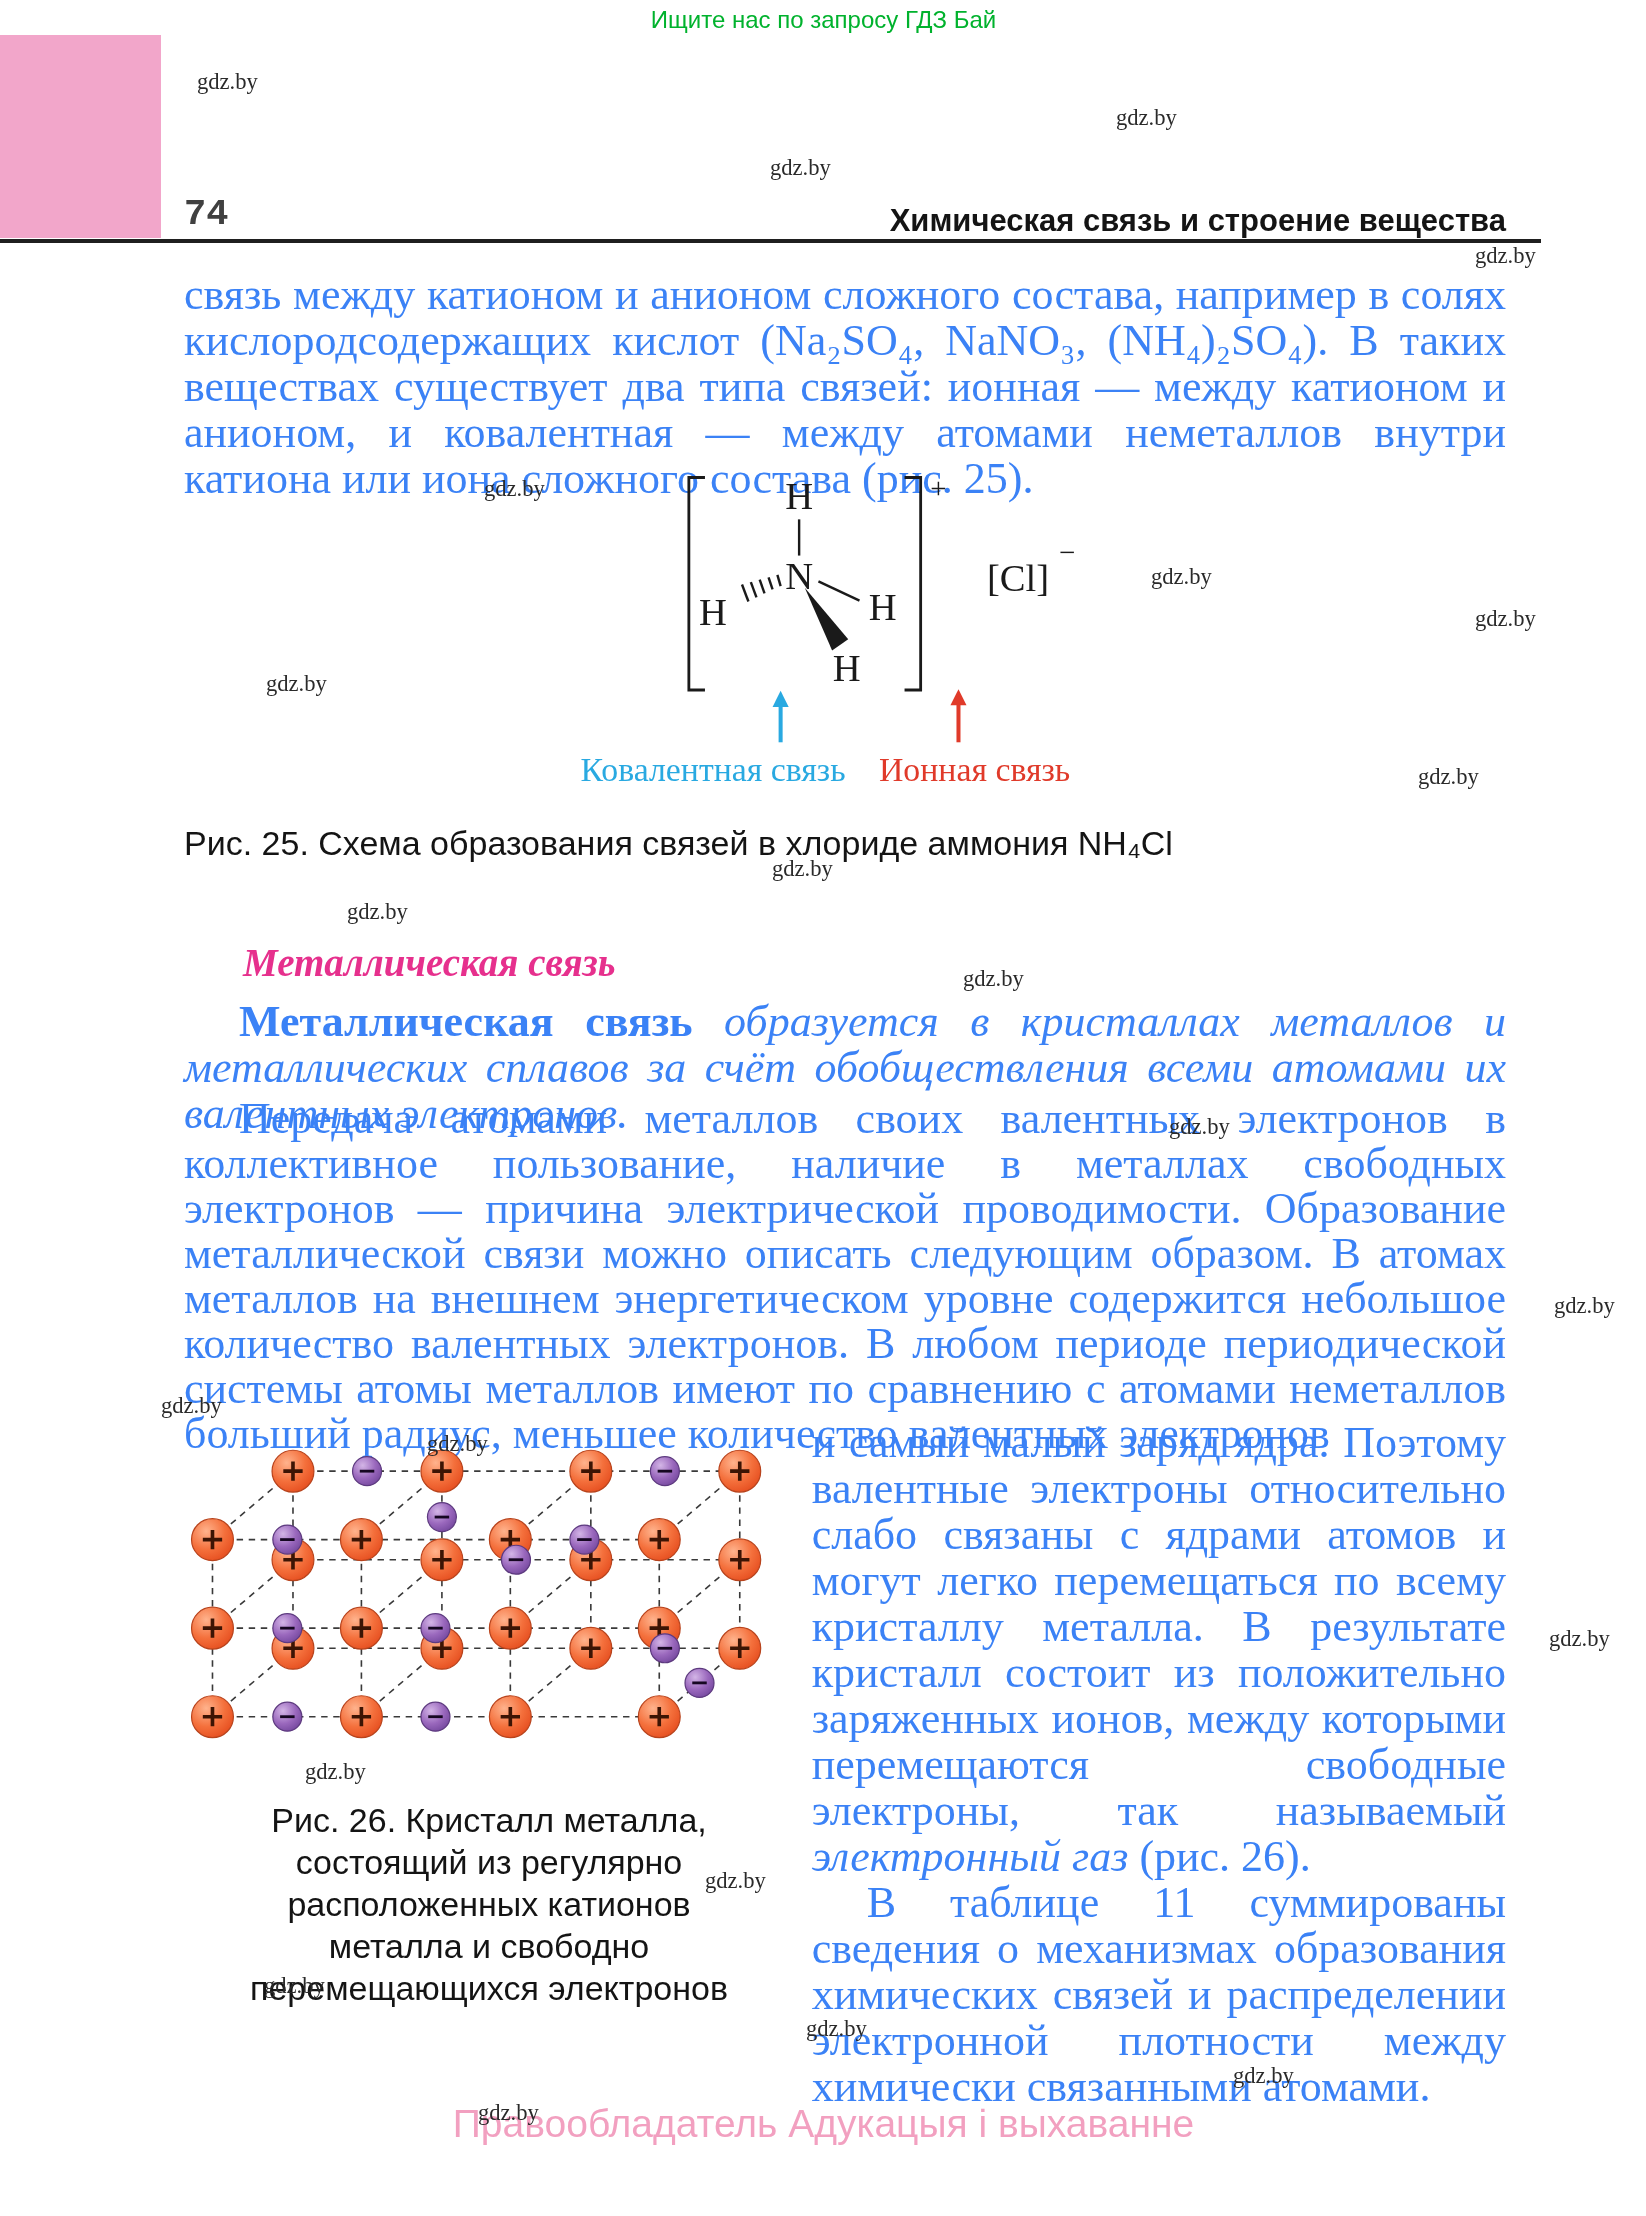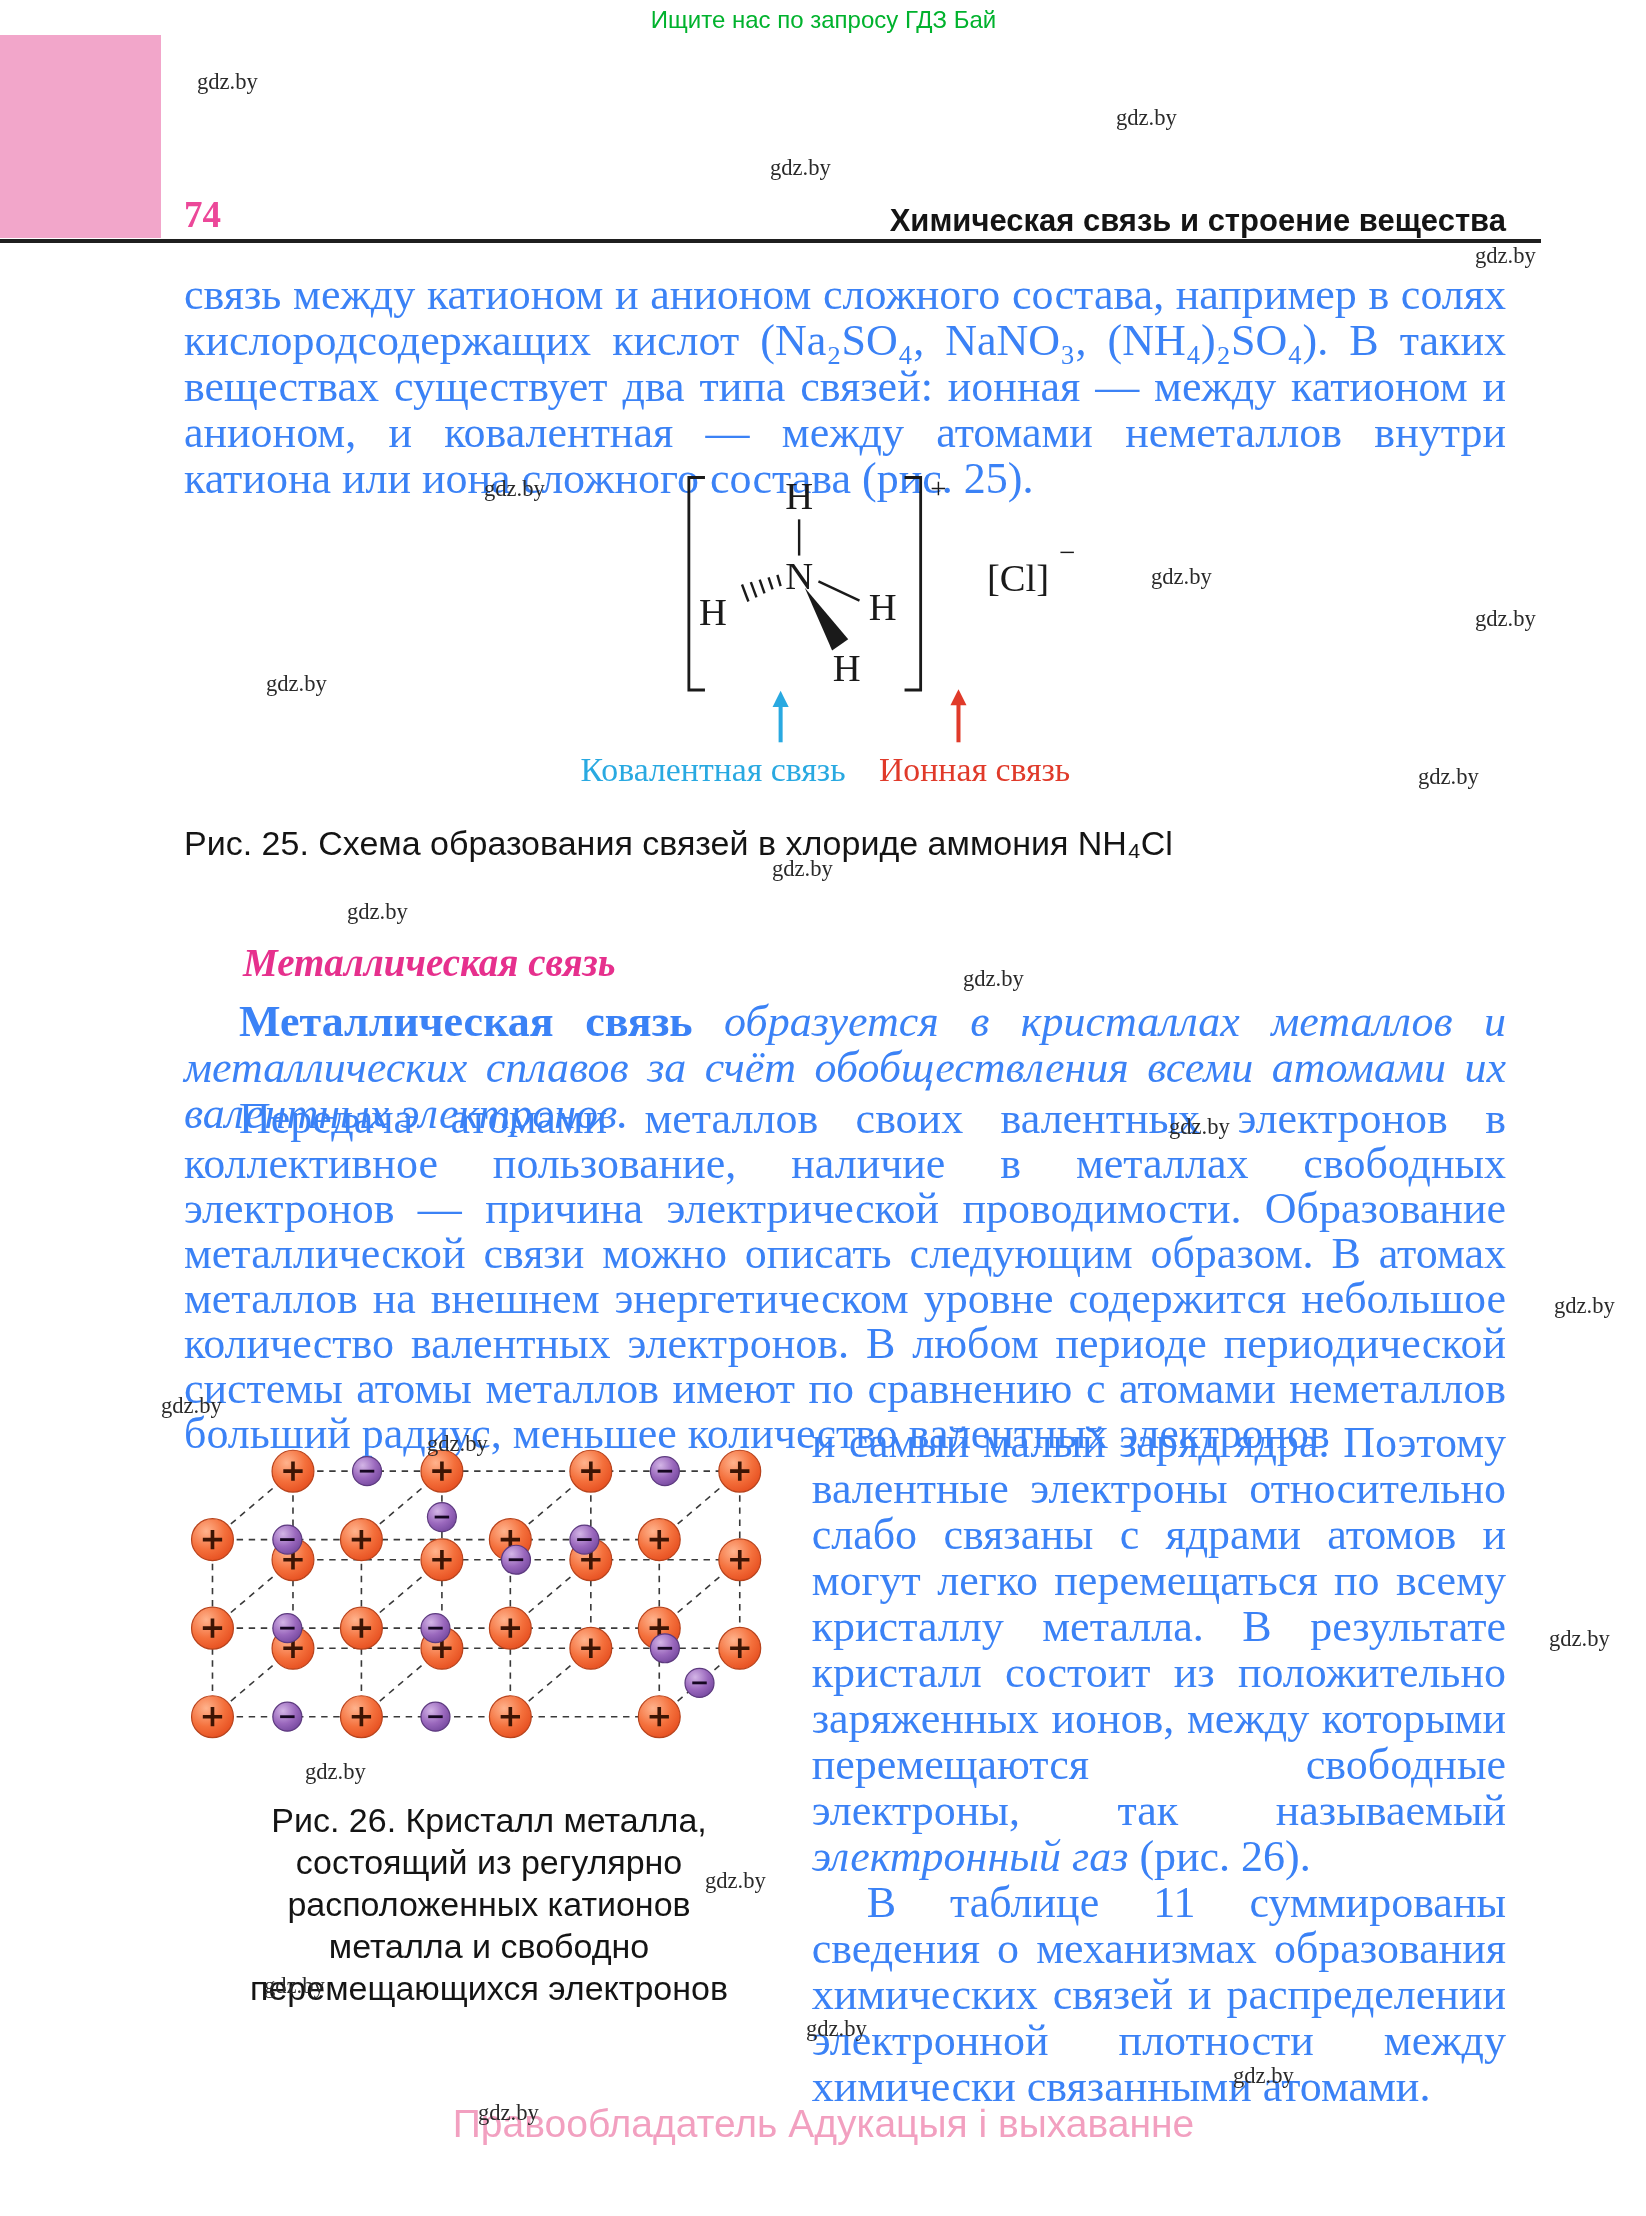--- a/index.html
+++ b/index.html
@@ -4,21 +4,21 @@
 <style>
   * { margin:0; padding:0; box-sizing:border-box; }
   html,body { background:#ffffff; }
   .page { position:relative; width:1647px; height:2216px; background:#ffffff;
           font-family:"Liberation Serif","DejaVu Serif",serif; color:#1b1b1b; overflow:hidden; }
 
   .top-banner { position:absolute; top:6.4px; left:0; width:100%; text-align:center;
                 font-family:"Liberation Sans","DejaVu Sans",sans-serif; font-size:24px; color:#00b22d; }
   .pink-block { position:absolute; top:35px; left:0; width:161px; height:203px; background:#f2a6ca; }
   .page-number { position:absolute; top:193px; left:184px;
-                 font-family:Liberation Serif, serif; font-weight:bold; font-size:37px; color:#ec4899; }
+                 font-family:Liberation Mono, monospace; font-weight:bold; font-size:37px; color:#404040; }
   .running-header { position:absolute; top:203px; right:141px;
                     font-family:"Liberation Sans","DejaVu Sans",sans-serif; font-weight:bold; font-size:31px; color:#141414; }
   .header-rule { position:absolute; top:239px; left:0; width:1541px; height:4px; background:#1f1f1f; }
 
   .body-text { font-size:44px; line-height:46px; text-align:justify; color:#3b82f6; }
   .indent { text-indent:55px; }
 
   .para-intro { position:absolute; top:272px; left:184px; width:1322px; }
 
   .fig25-wrap { position:absolute; top:459px; left:184px; width:1322px; display:flex; justify-content:center; }

